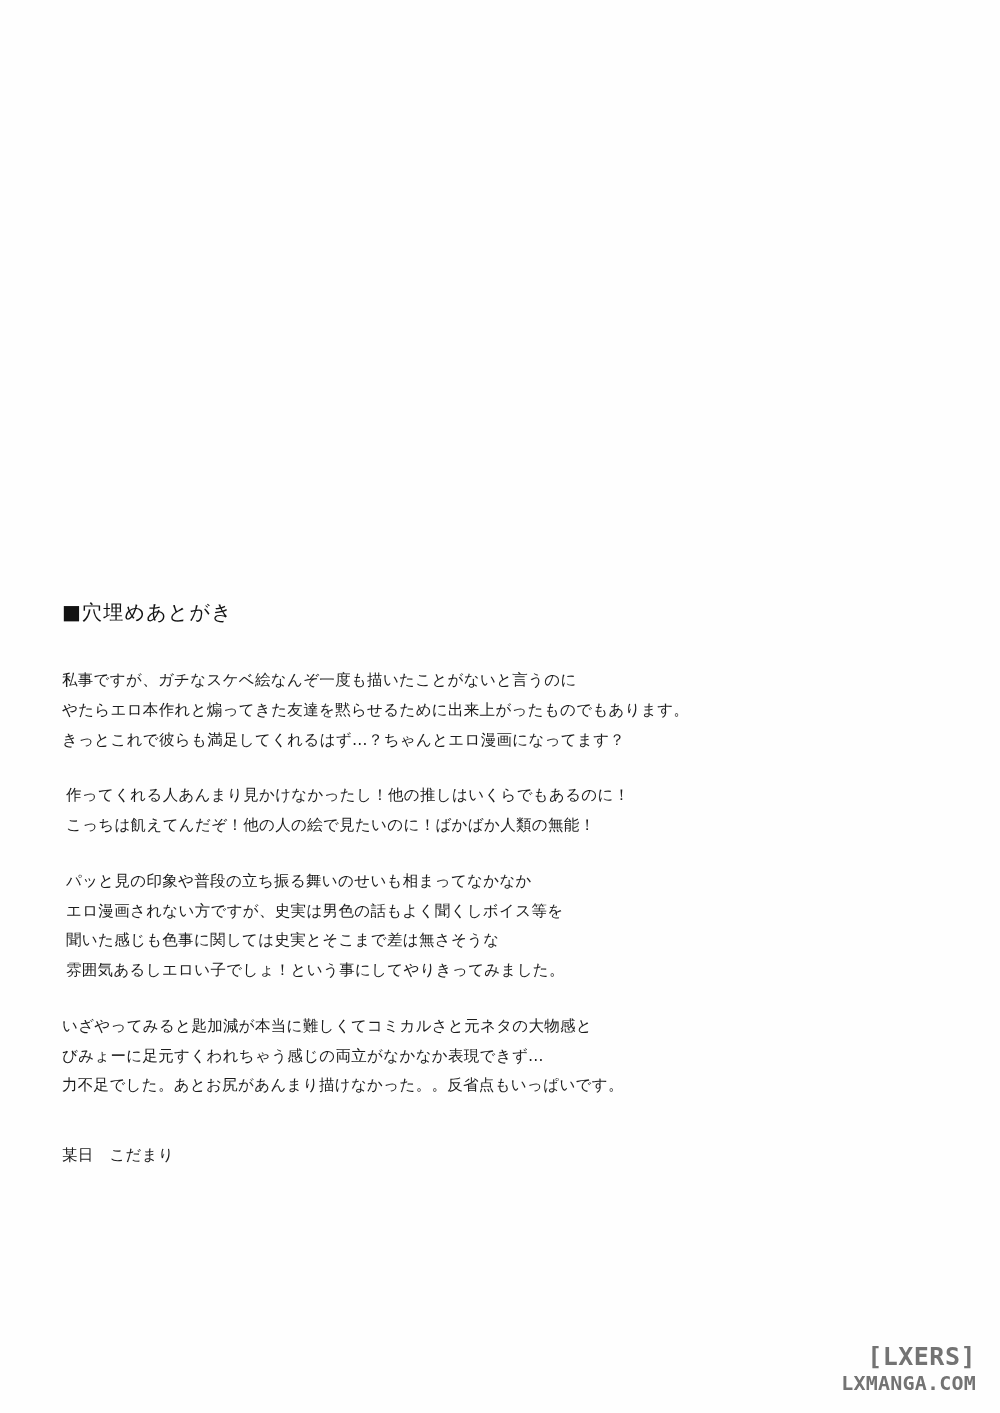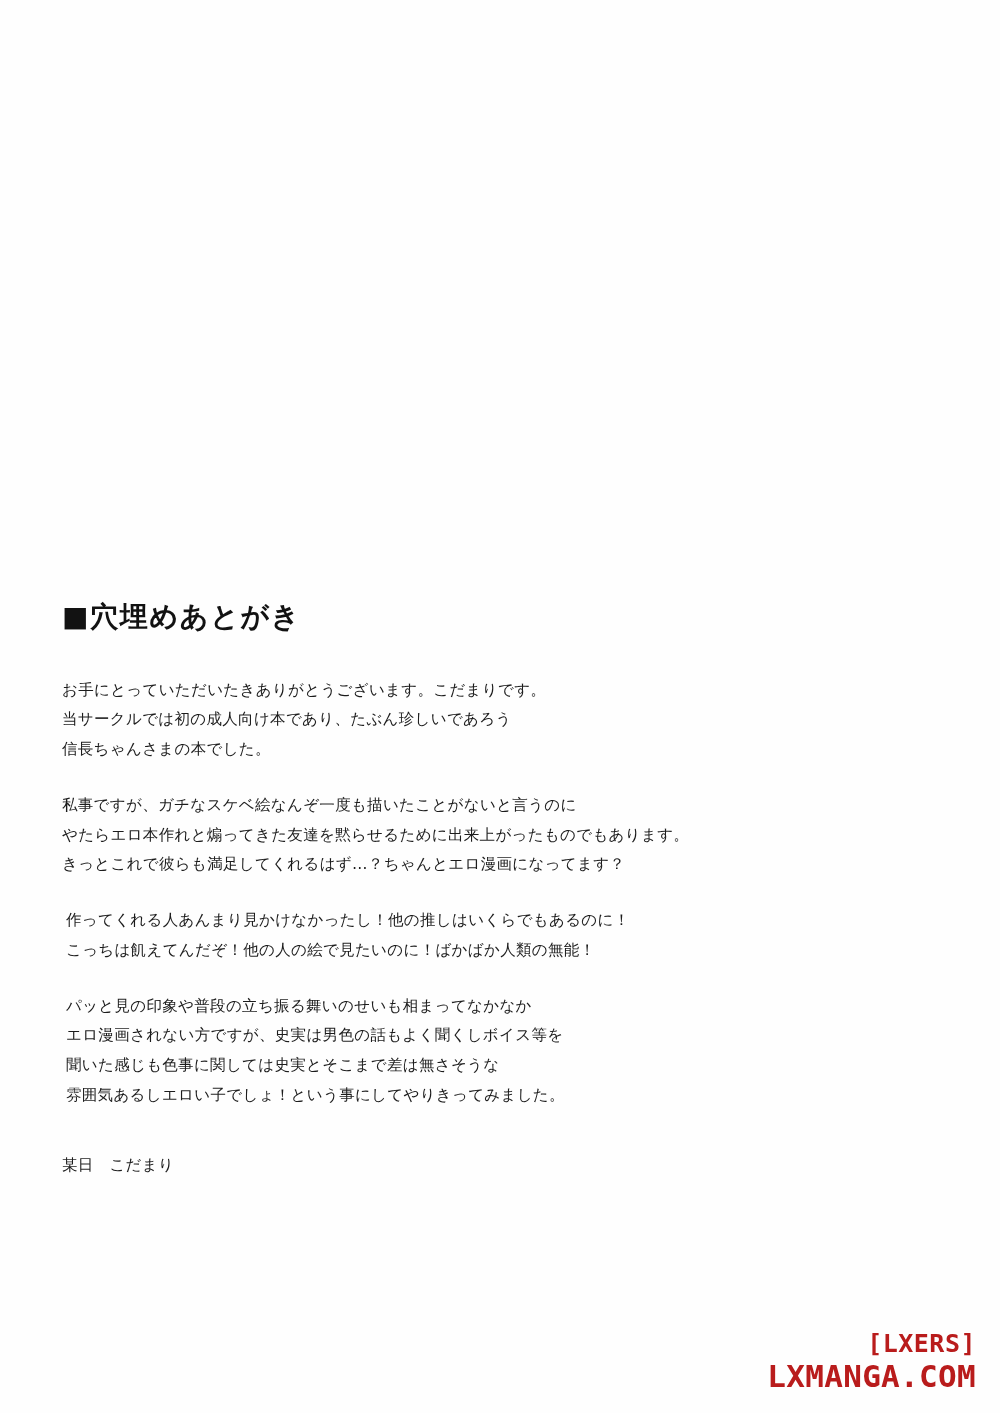--- a/index.html
+++ b/index.html
@@ -23,22 +23,22 @@
   }
 
   .afterword {
     position: absolute;
     left: 62px;
     top: 600px;
     width: 820px;
   }
 
   .heading {
-    font-size: 28px;
-    font-weight: 700;
+    font-size: 20px;
+    font-weight: 400;
     letter-spacing: 0.06em;
     color: #121212;
     margin: 0 0 42px 0;
     line-height: 1.2;
     white-space: pre;
   }
 
   .para {
     font-size: 15.5px;
     line-height: 1.92;
@@ -59,56 +59,56 @@
     margin-top: 44px;
     white-space: pre;
   }
 
   .watermark {
     position: absolute;
     right: 24px;
     bottom: 18px;
     text-align: right;
     font-family: "DejaVu Sans Mono", monospace;
-    color: #b91c1c;
+    color: #737373;
   }
   .watermark .wm-top {
     font-size: 25px;
     font-weight: 700;
     letter-spacing: 0.02em;
     line-height: 1.1;
   }
   .watermark .wm-bottom {
-    font-size: 31px;
+    font-size: 20px;
     font-weight: 700;
     letter-spacing: 0.01em;
     line-height: 1.15;
     margin-top: 2px;
   }
 </style>
 </head>
 <body>
 
 <div class="page">
 
   <div class="afterword">
     <h1 class="heading">■穴埋めあとがき</h1>
 
-    <p class="para">お手にとっていただいたきありがとうございます。こだまりです。
-当サークルでは初の成人向け本であり、たぶん珍しいであろう
-信長ちゃんさまの本でした。</p>
     <p class="para">私事ですが、ガチなスケベ絵なんぞ一度も描いたことがないと言うのに
 やたらエロ本作れと煽ってきた友達を黙らせるために出来上がったものでもあります。
 きっとこれで彼らも満足してくれるはず…？ちゃんとエロ漫画になってます？</p>
     <p class="para indent">作ってくれる人あんまり見かけなかったし！他の推しはいくらでもあるのに！
 こっちは飢えてんだぞ！他の人の絵で見たいのに！ばかばか人類の無能！</p>
     <p class="para indent">パッと見の印象や普段の立ち振る舞いのせいも相まってなかなか
 エロ漫画されない方ですが、史実は男色の話もよく聞くしボイス等を
 聞いた感じも色事に関しては史実とそこまで差は無さそうな
 雰囲気あるしエロい子でしょ！という事にしてやりきってみました。</p>
+    <p class="para">いざやってみると匙加減が本当に難しくてコミカルさと元ネタの大物感と
+びみょーに足元すくわれちゃう感じの両立がなかなか表現できず…
+力不足でした。あとお尻があんまり描けなかった。。反省点もいっぱいです。</p>
 
     <div class="sign">某日　こだまり</div>
   </div>
 
   <div class="watermark">
     <div class="wm-top">[LXERS]</div>
     <div class="wm-bottom">LXMANGA.COM</div>
   </div>
 
 </div>

